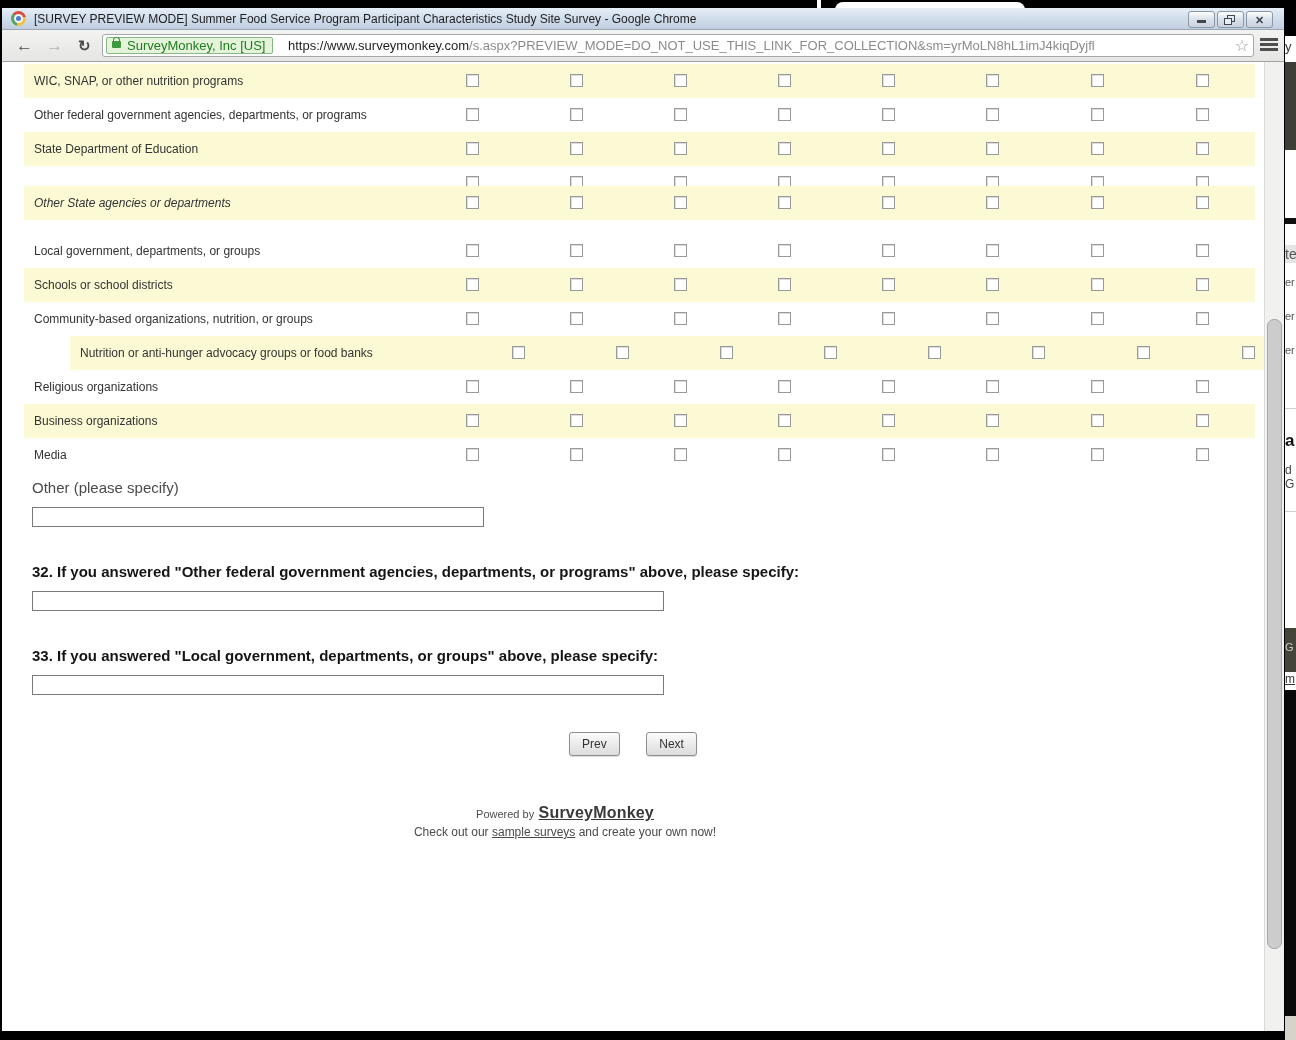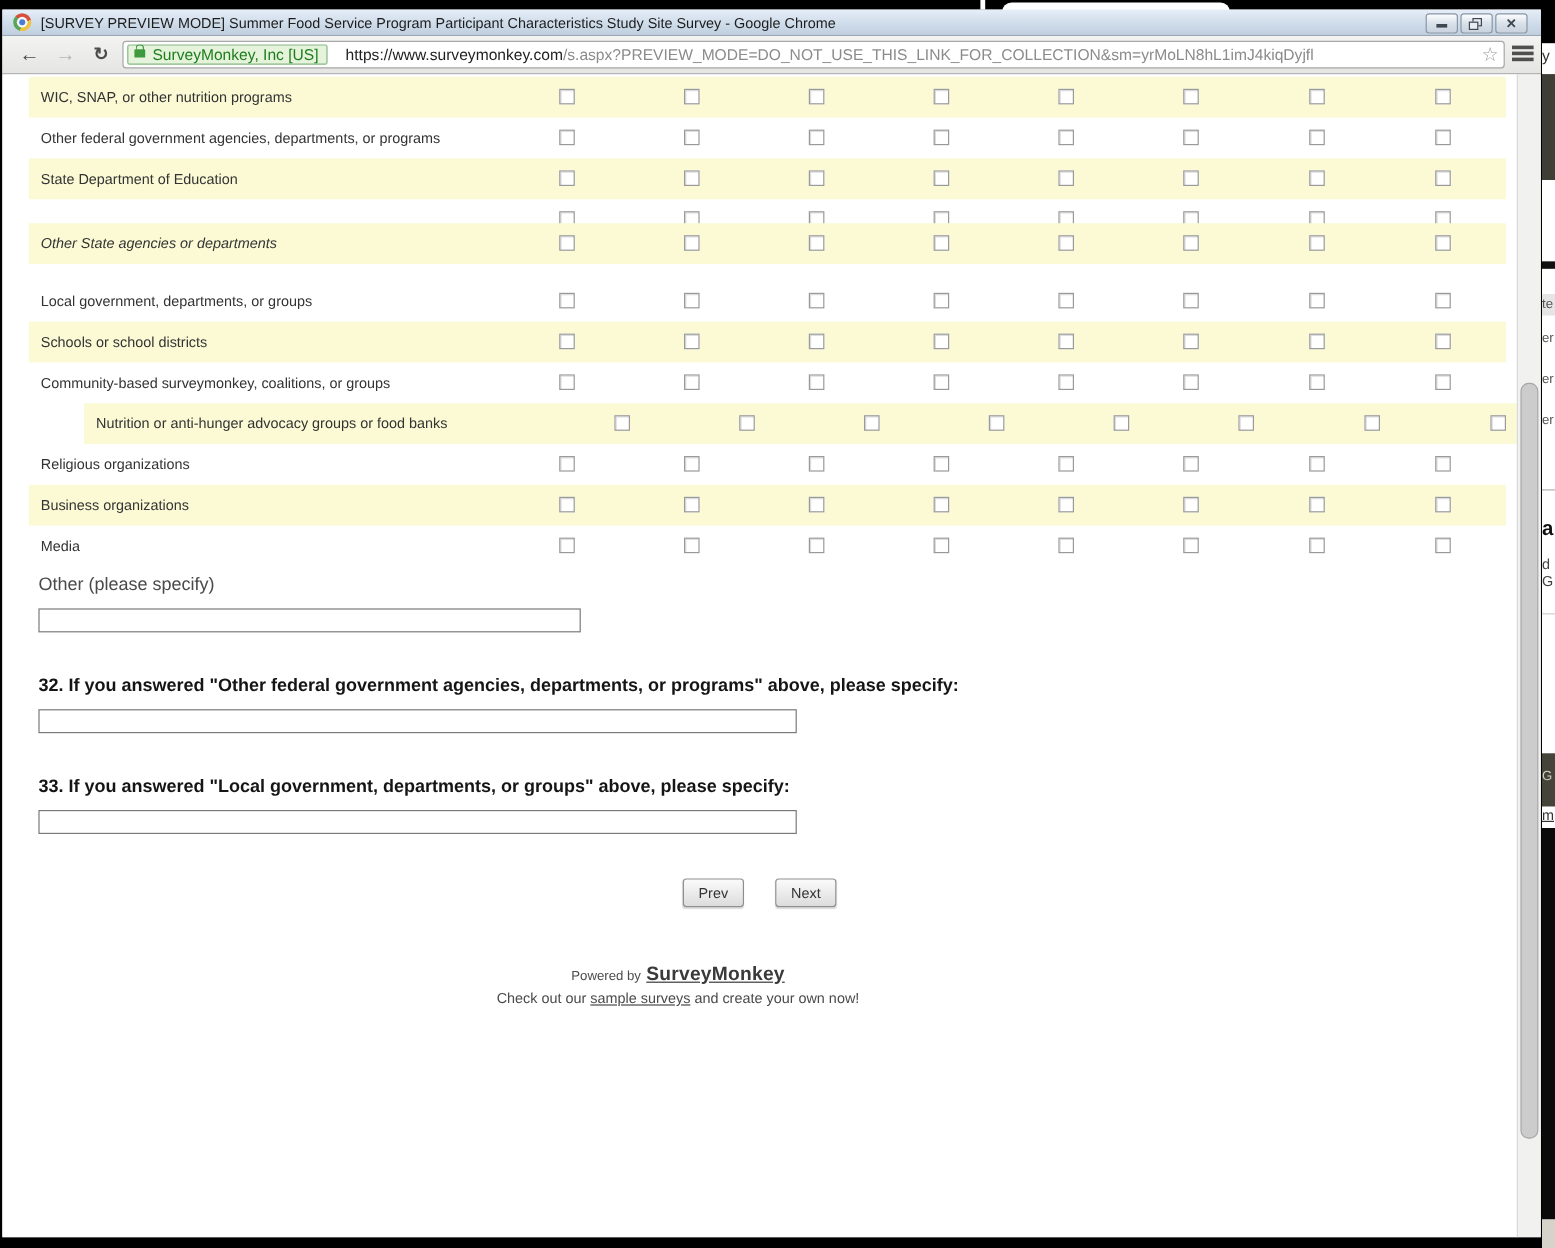--- a/index.html
+++ b/index.html
@@ -85,21 +85,21 @@
   .sb-track { left:1262px; top:54px; width:20px; height:969px; background:#f1f1ef; border-left:1px solid #dadada; }
   .sb-thumb { left:1265px; top:311px; width:15px; height:630px; background:#cccccc; border:1px solid #a8a8a8; border-radius:7px; }
 
   
   .sv { left:1285px; width:11px; }
   .sv-y     { top:36px;  height:26px; background:#fff; font-size:13px; color:#333; line-height:22px; }
   .sv-dark1 { top:62px;  height:88px; background:#3e3e37; }
   .sv-w1    { top:150px; height:68px; background:#fff; }
   .sv-black1{ top:218px; height:6px;  background:#111; }
   .sv-w2    { top:224px; height:21px; background:#fff; }
-  .sv-hdr   { top:245px; height:31px; background:#e5e5e5; font-size:11px; color:#555; line-height:18px; }
+  .sv-hdr   { top:245px; height:31px; background:#e5e5e5; font-size:14px; color:#555; line-height:18px; }
   .sv-rows  { top:263px; height:145px; background:#fff; font-size:11px; color:#555; }
   .sv-rows span { position:absolute; left:0; }
   .sv-w3    { top:408px; height:220px; background:#fff; border-top:1px solid #cfcfcf; }
   .sv-a { position:absolute; left:0; top:22px; font-size:17px; font-weight:bold; color:#111; }
   .sv-d { position:absolute; left:0; top:54px; font-size:12px; color:#444; }
   .sv-g { position:absolute; left:0; top:68px; font-size:12px; color:#444; }
   .sv-div2 { position:absolute; left:0; top:102px; width:11px; height:1px; background:#cfcfcf; }
   .sv-olive { top:628px; height:44px; background:#44443a; font-size:11px; color:#cfcfc0; line-height:38px; }
   .sv-m     { top:672px; height:18px; background:#fff; font-size:12px; color:#333; }
   .sv-m span { text-decoration:underline; }
@@ -226,21 +226,21 @@
           <span class="cbx" style="left: 442px;"></span>
           <span class="cbx" style="left: 546px;"></span>
           <span class="cbx" style="left: 650px;"></span>
           <span class="cbx" style="left: 754px;"></span>
           <span class="cbx" style="left: 858px;"></span>
           <span class="cbx" style="left: 962px;"></span>
           <span class="cbx" style="left: 1067px;"></span>
           <span class="cbx" style="left: 1172px;"></span>
         </div>
         <div class="grid-row" style="top: 240px;">
-          <span class="row-label">Community-based surveymonkey, coalitions, or groups</span>
+          <span class="row-label">Community-based organizations, nutrition, or groups</span>
           <span class="cbx" style="left: 442px;"></span>
           <span class="cbx" style="left: 546px;"></span>
           <span class="cbx" style="left: 650px;"></span>
           <span class="cbx" style="left: 754px;"></span>
           <span class="cbx" style="left: 858px;"></span>
           <span class="cbx" style="left: 962px;"></span>
           <span class="cbx" style="left: 1067px;"></span>
           <span class="cbx" style="left: 1172px;"></span>
         </div>
         <div class="grid-row alt" style="top: 274px; margin-left: 46px;">

